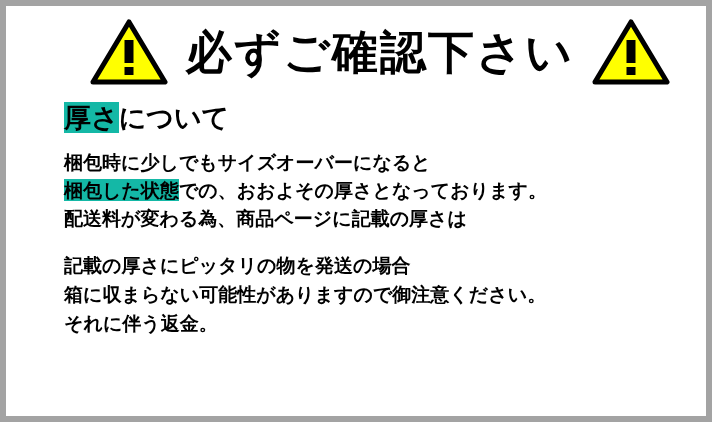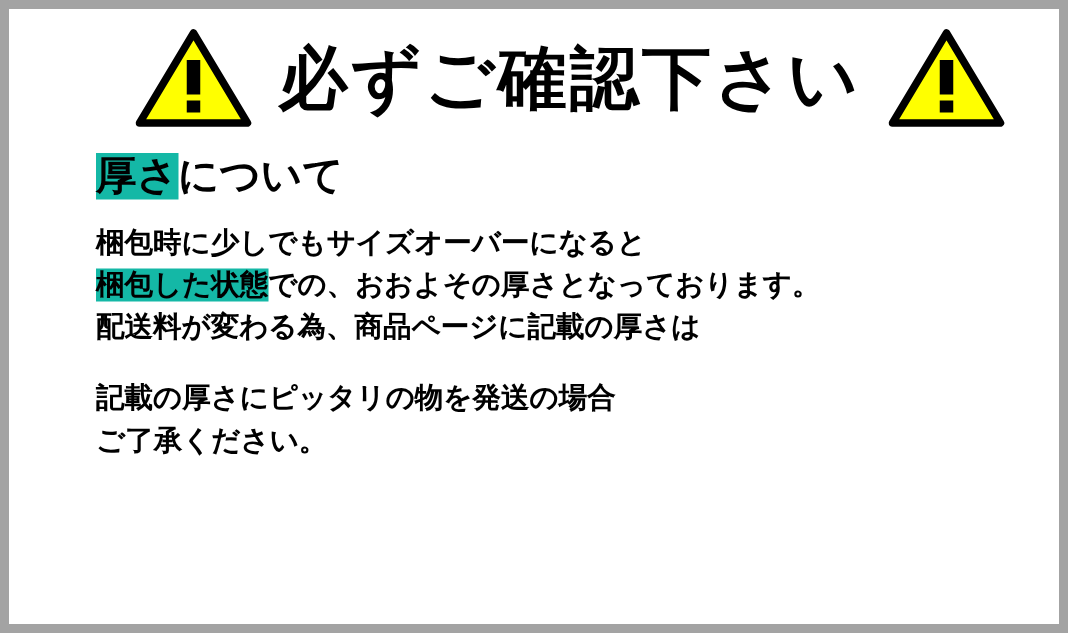--- a/index.html
+++ b/index.html
@@ -124,18 +124,19 @@
 
     <div class="para block1">
       <div class="line">梱包時に少しでもサイズオーバーになると</div>
       <div class="line"><span class="hl">梱包した状態</span><span>での、おおよその厚さとなっております。</span></div>
       <div class="line">配送料が変わる為、商品ページに記載の厚さは</div>
     </div>
 
 
     <div class="para block2">
       <div class="line">記載の厚さにピッタリの物を発送の場合</div>
-      <div class="line">ご了承ください。</div>
+      <div class="line">箱に収まらない可能性がありますので御注意ください。</div>
+      <div class="line">それに伴う返金。</div>
     </div>
 
   </div>
 
 </div>
 
 </body></html>

